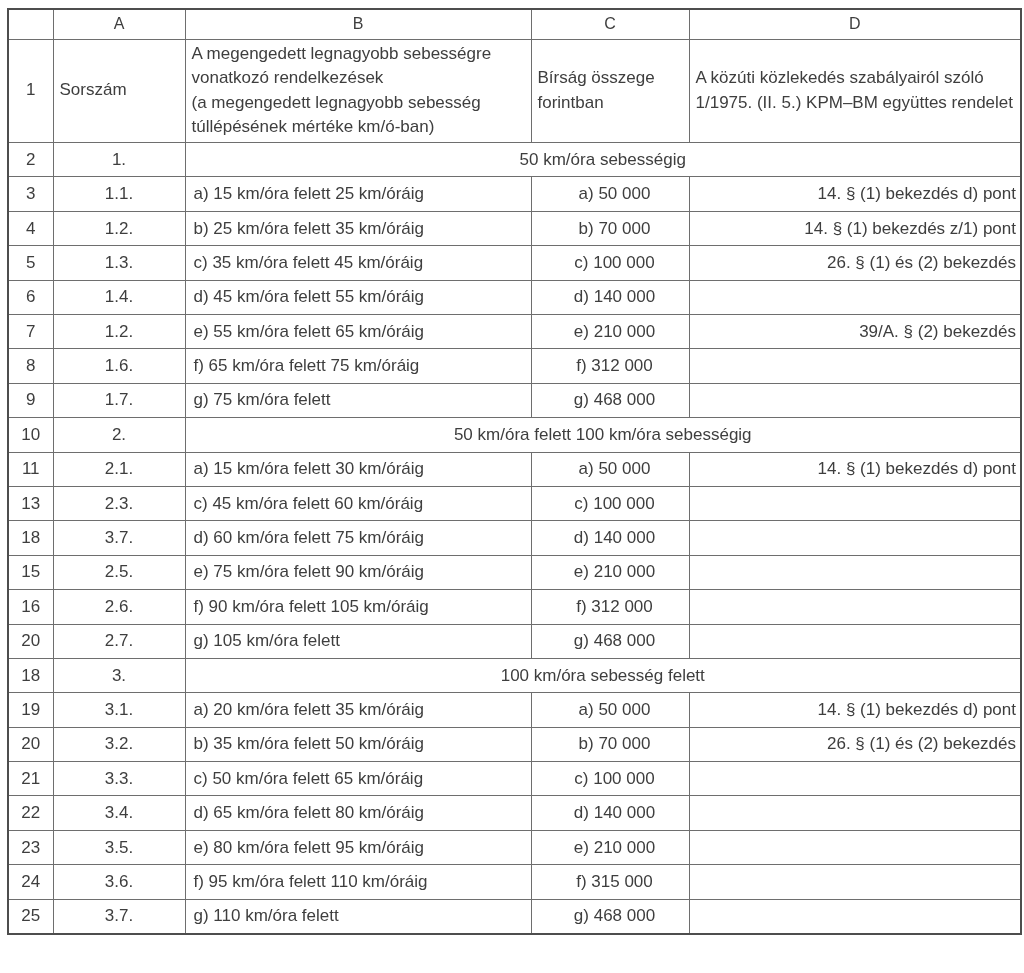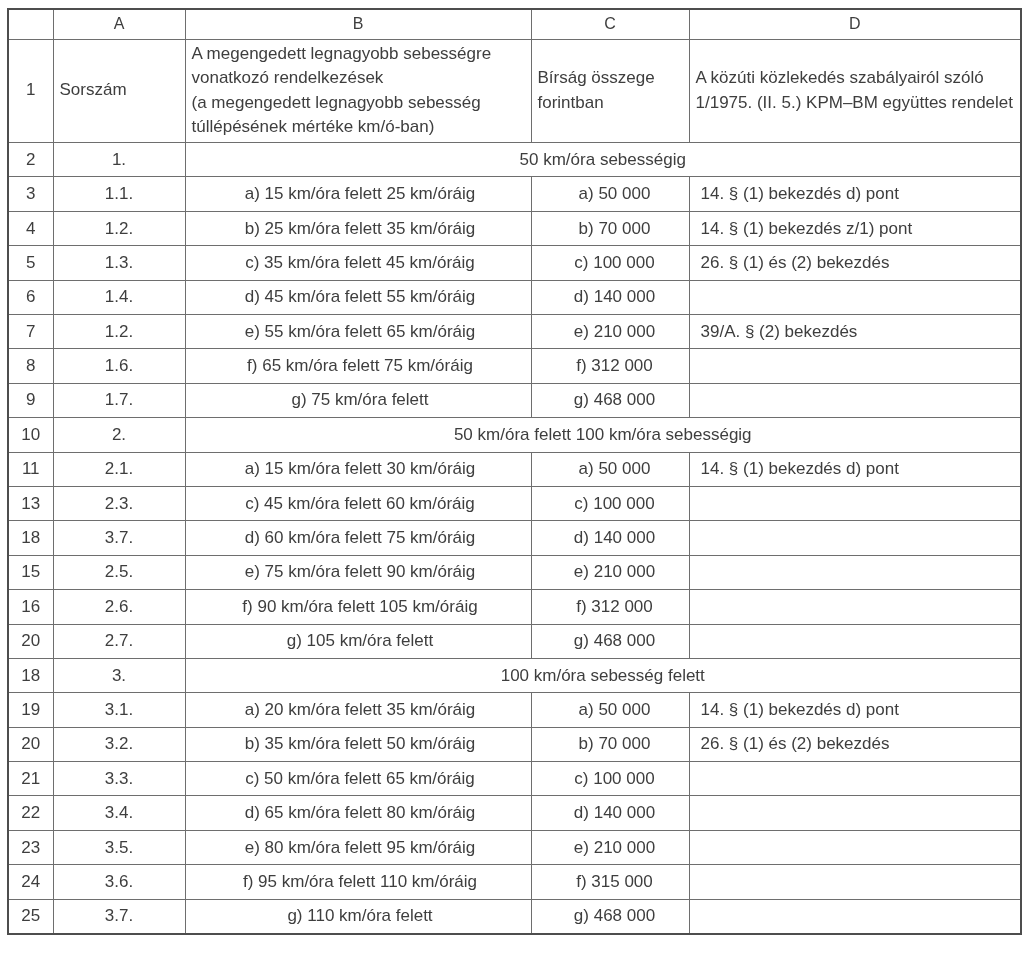--- a/index.html
+++ b/index.html
@@ -39,23 +39,23 @@
   }
   tr.header-row { height: 102px; }
   tr.header-row td {
     white-space: pre-line;
     line-height: 1.45;
     padding: 2px 6px;
   }
   tr.data-row, tr.section-row { height: 34.4px; }
   td.num { text-align: center; font-size: 16px; padding: 0; }
   td.sorszam { text-align: center; padding: 0; }
-  td.prov { text-align: center; padding: 0 4px 0 8px; margin-top: 19px; }
+  td.prov { text-align: left; padding: 0 4px 0 8px; margin-top: 19px; }
   td.fine { text-align: center; padding: 0 4px 0 13px; }
-  td.reg  { text-align: left; padding: 0 4px 0 11px; }
+  td.reg  { text-align: right; padding: 0 4px 0 11px; }
   td.section-title { text-align: center; padding: 0; }
   
   tr.page-break td { border-top: 3px double #6e6e6e; }
 </style>
 </head>
 <body>
 
 <div class="page">
   <table class="fines">
     <colgroup>

